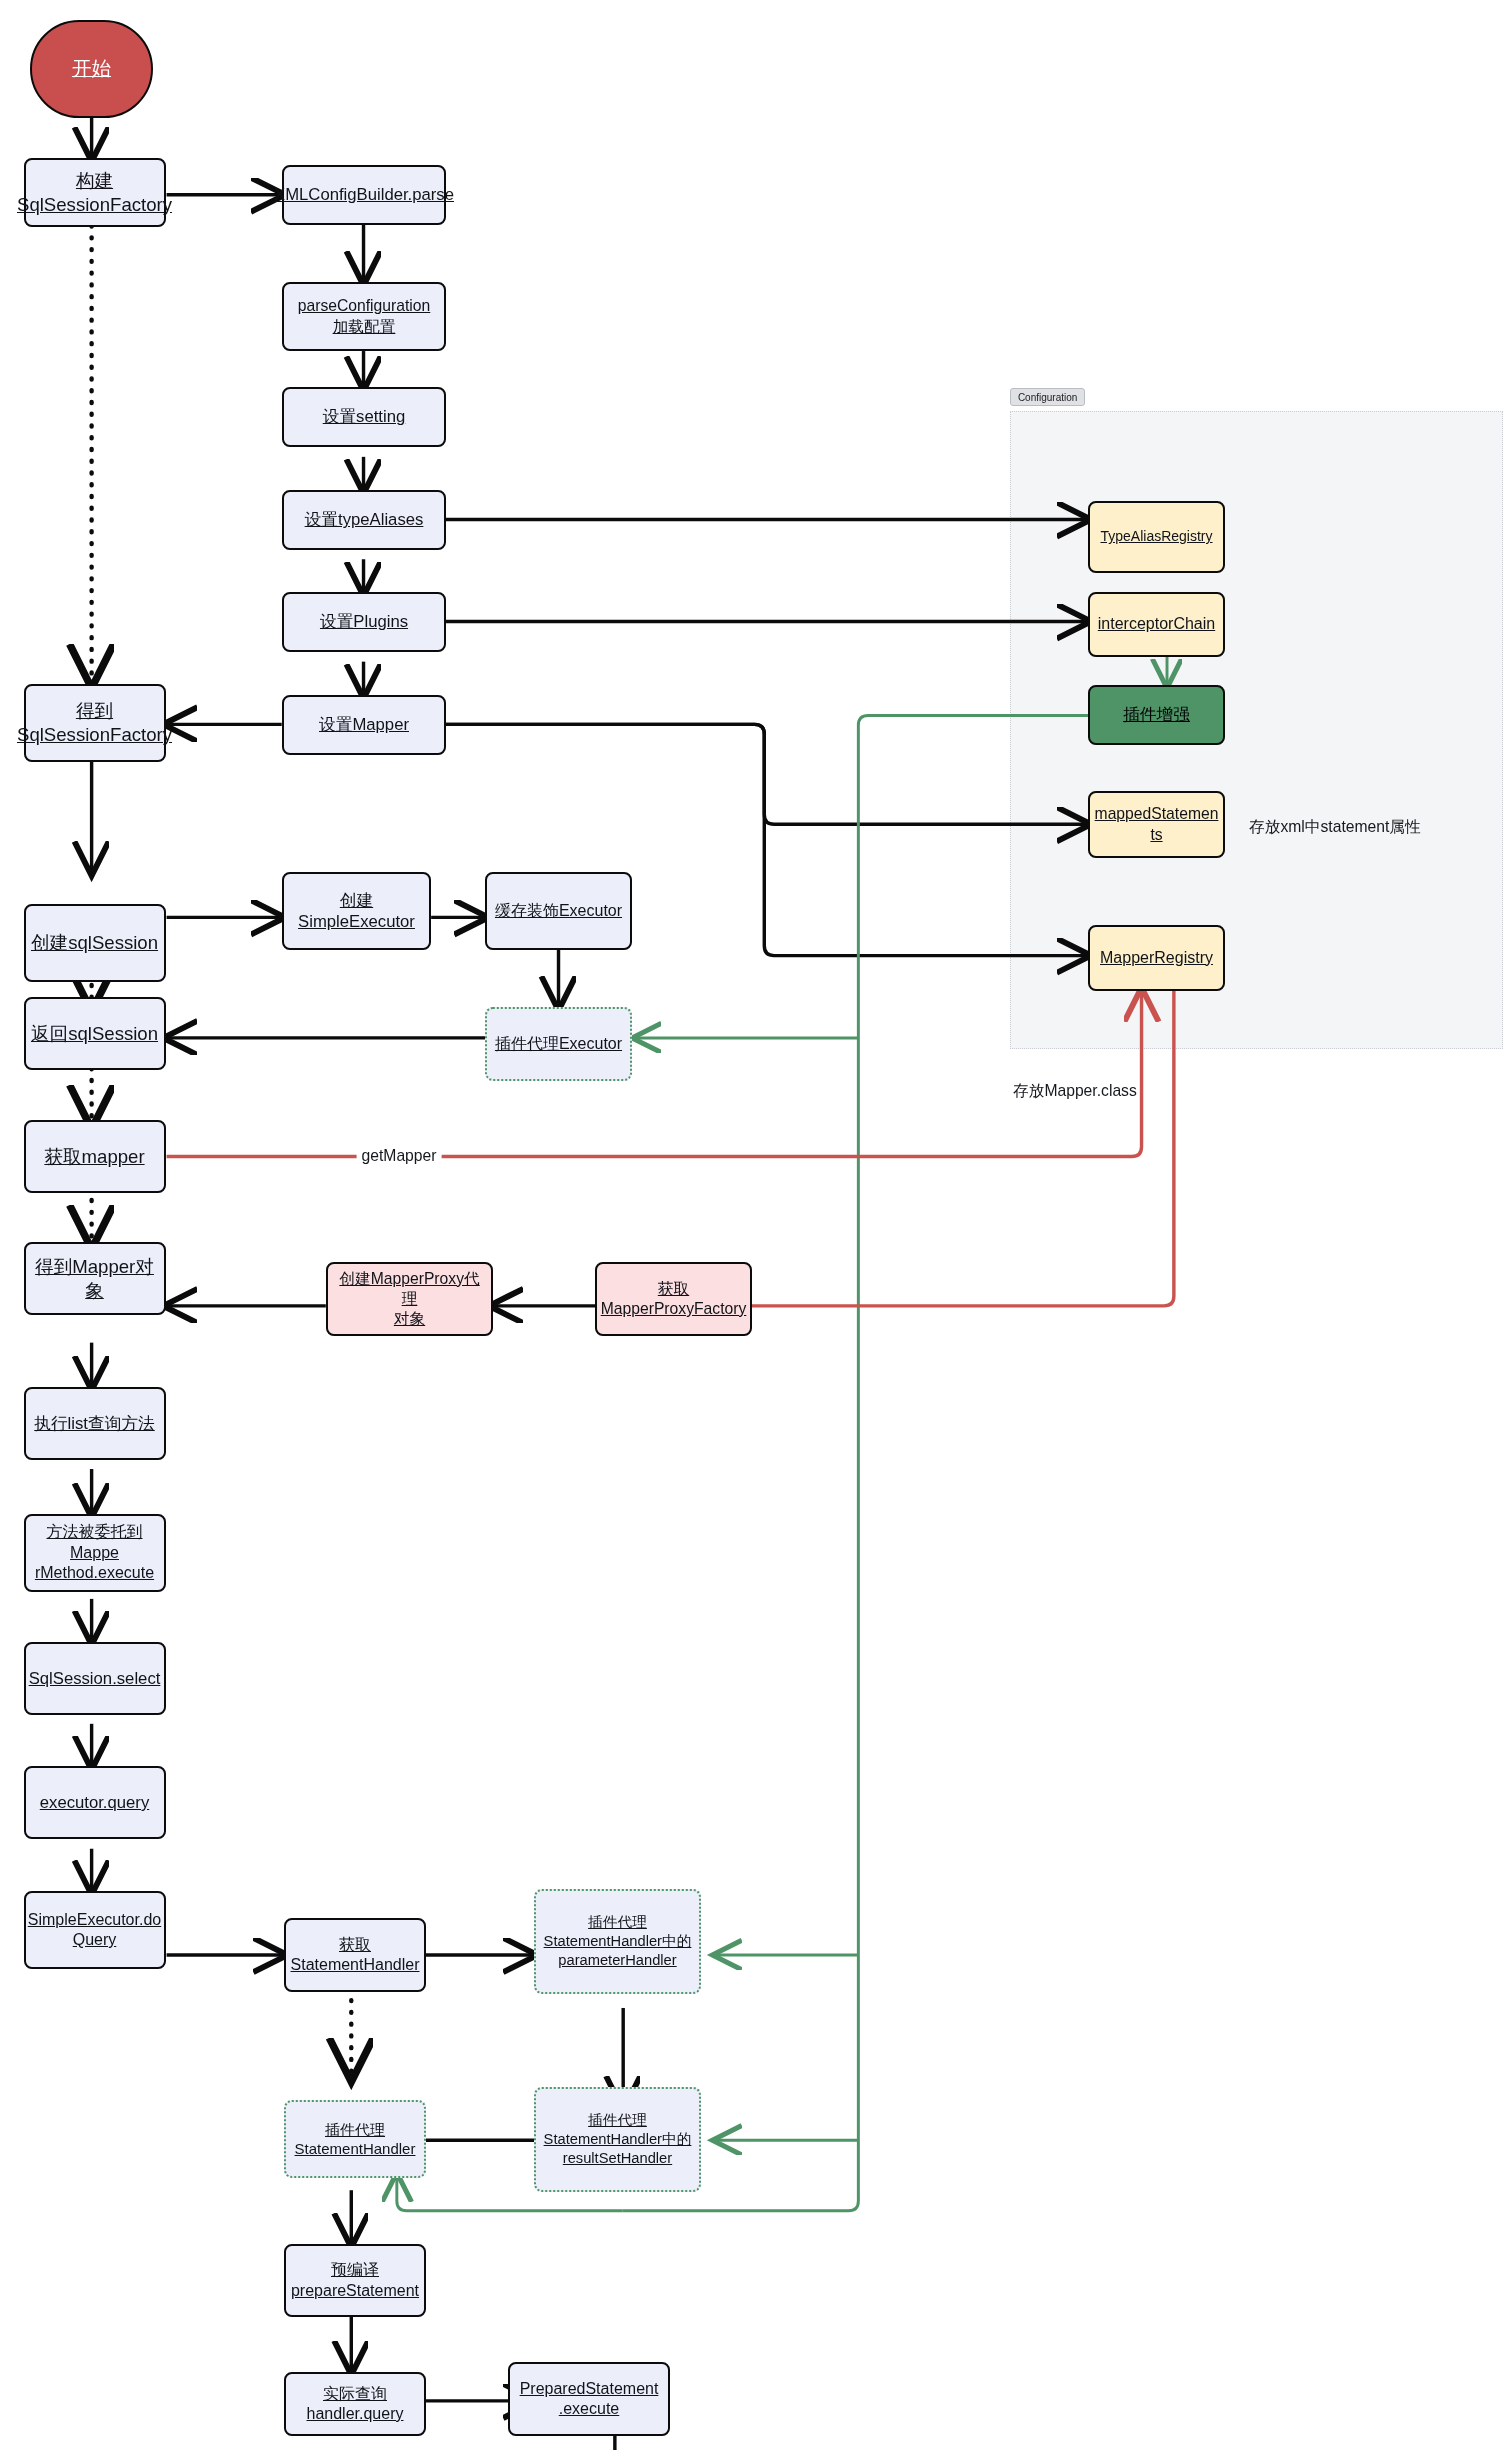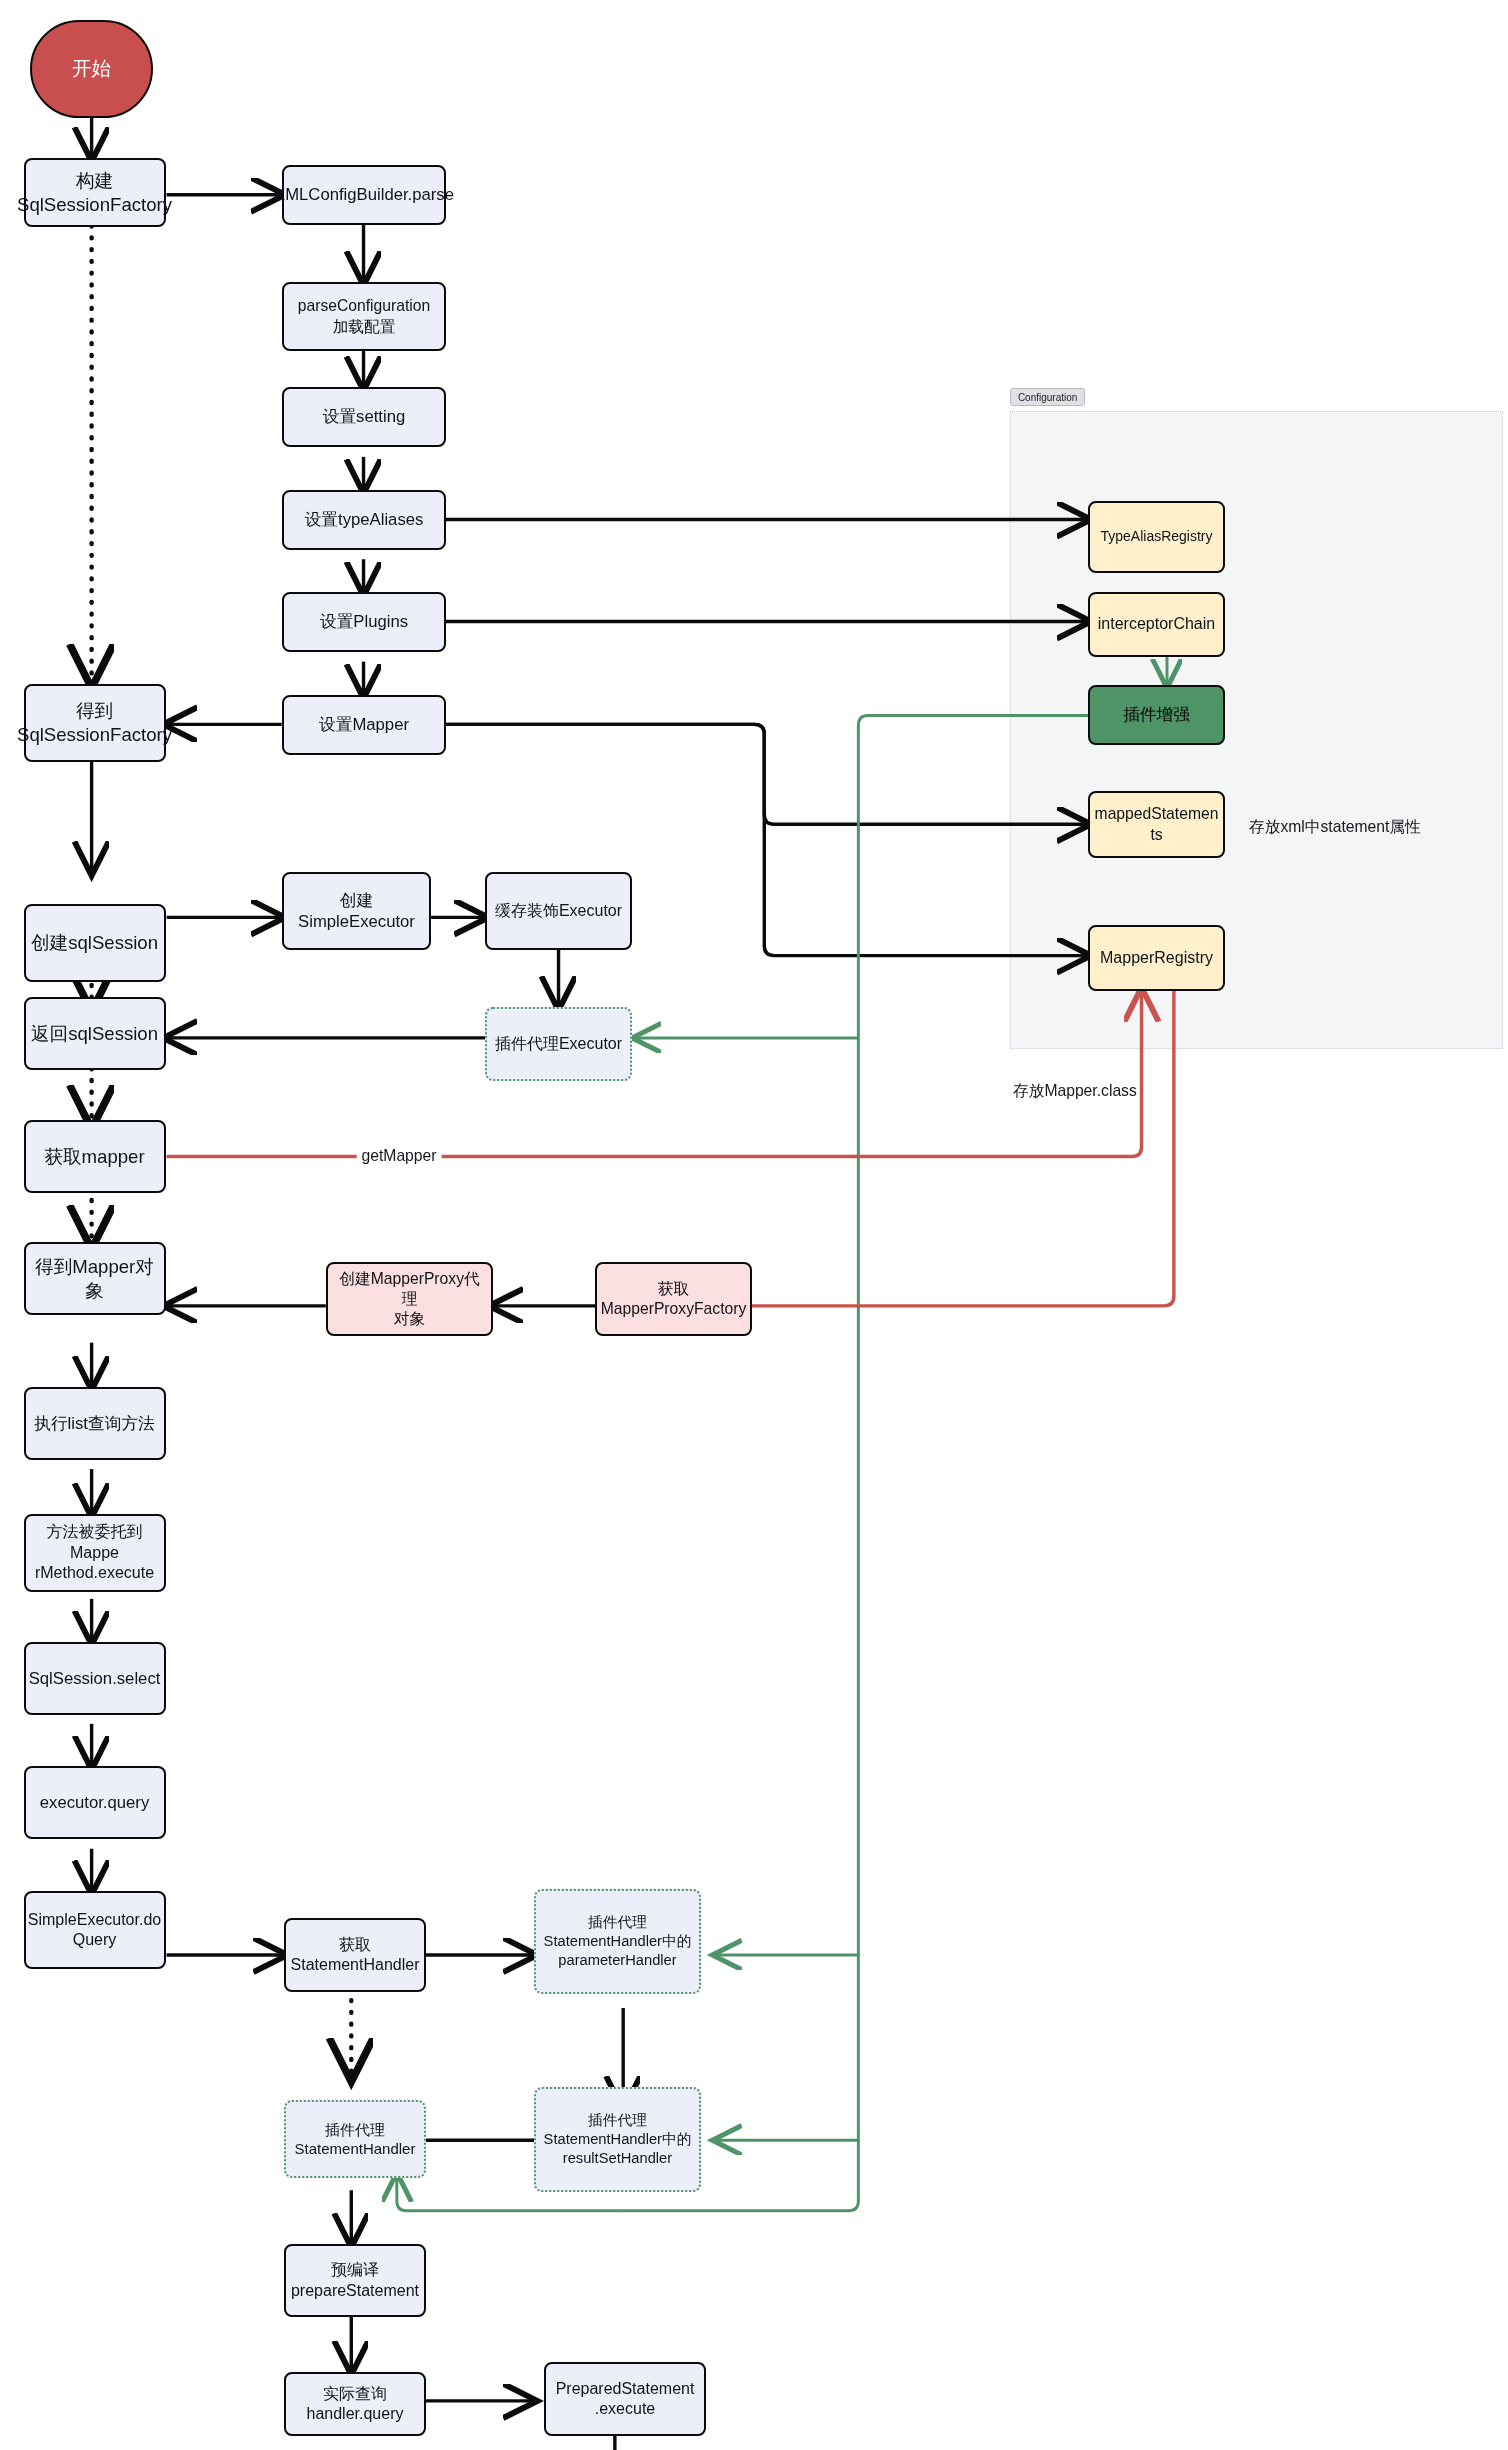--- a/index.html
+++ b/index.html
@@ -2,21 +2,21 @@
 <html style="font-size:7.8px"><head>
 <meta charset="utf-8">
 <style>
   html,body{margin:0;padding:0;background:#ffffff;}
   body{font-family:"Liberation Sans","DejaVu Sans",sans-serif;}
   #canvas{position:relative;width:1508px;height:2748px;background:#fff;overflow:hidden;}
   svg.edges{position:absolute;left:0;top:0;width:1508px;height:2748px;pointer-events:none;}
 
   .node{position:absolute;box-sizing:border-box;display:flex;align-items:center;justify-content:center;
         text-align:center;border:2.5px solid #0b0b0b;border-radius:7.8px;
-        font-size:18.6px;line-height:1.28;color:#111318;padding:2.9px 4.9px;white-space:pre-line;}
+        font-size:18.6px;line-height:1.28;color:#111318;padding:2.9px 4.9px;white-space:pre-line;text-decoration:underline;}
   .n-blue{background:#eceffa;border-color:#0b0b0b;}
   .n-yellow{background:#fdf0cb;border-color:#0b0b0b;}
   .n-pink{background:#fbdfe1;border-color:#0b0b0b;}
   .n-green{background:#4e9467;border-color:#0b0b0b;color:#000000;}
   .n-red{background:#c94f4f;border-color:#0b0b0b;color:#ffffff;border-radius:490px;}
   .n-dashgreen{background:#eceffa;border:2.9px dotted #4e9467;border-radius:7.8px;}
 
   .cluster{position:absolute;background:#f4f5f7;border:1.5px dotted #c9ccd1;box-sizing:border-box;}
   .cluster-label{position:absolute;background:#dfe1e5;border:1px solid #b9bcc2;border-radius:2.9px;
         font-size:10px;font-weight:normal;color:#222;padding:2.5px 6.9px;}
@@ -223,21 +223,21 @@
 
   <div class="node n-dashgreen" style="left:284px;top:2100px;width:142px;height:78px;font-size:15px;">插件代理
 StatementHandler</div>
 
   <div class="node n-blue" style="left:284px;top:2244px;width:142px;height:73px;font-size:16px;">预编译
 prepareStatement</div>
 
   <div class="node n-blue" style="left:284px;top:2372px;width:142px;height:64px;font-size:16px;">实际查询
 handler.query</div>
 
-  <div class="node n-blue" style="left:544px;top:2362px;width:162px;height:74px;font-size:16px;">PreparedStatement
+  <div class="node n-blue" style="left:508px;top:2362px;width:162px;height:74px;font-size:16px;">PreparedStatement
 .execute</div>
 
   <div class="node n-yellow" style="left:1088px;top:501px;width:137px;height:72px;font-size:14px;">TypeAliasRegistry</div>
 
   <div class="node n-yellow" style="left:1088px;top:592px;width:137px;height:65px;font-size:16px;">interceptorChain</div>
 
   <div class="node n-green" style="left:1088px;top:685px;width:137px;height:60px;font-size:16.7px;">插件增强</div>
 
   <div class="node n-yellow" style="left:1088px;top:791px;width:137px;height:67px;font-size:15.7px;">mappedStatemen
 ts</div>

